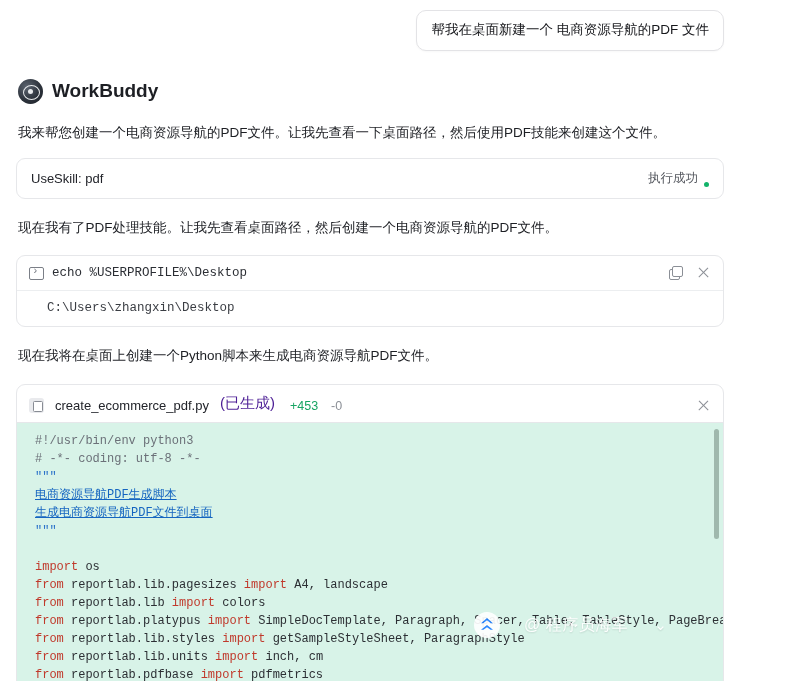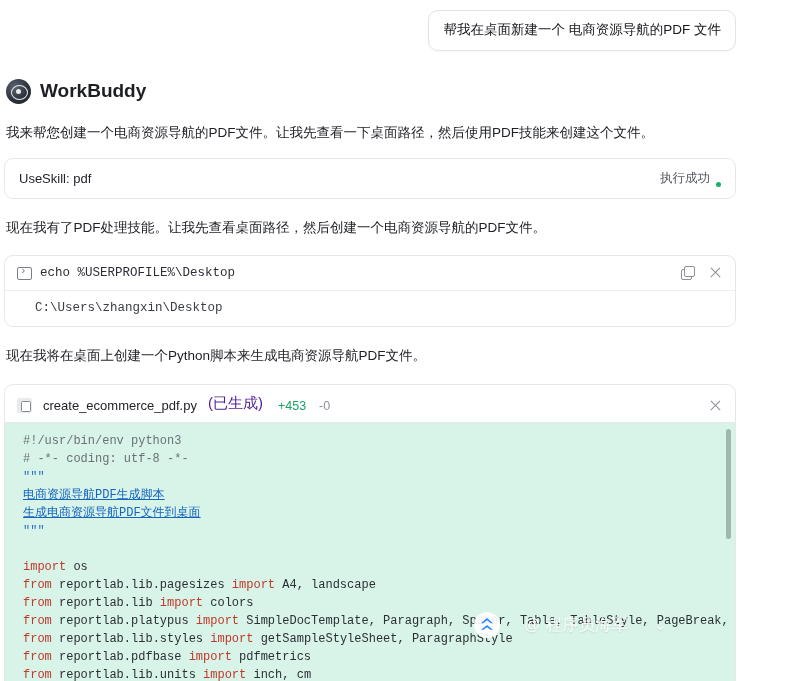--- a/index.html
+++ b/index.html
@@ -7,21 +7,21 @@
     margin: 0; padding: 0;
     width: 797px; height: 681px;
     background: #ffffff;
     font-family: "Liberation Sans", sans-serif;
     overflow: hidden;
   }
   .app {
     position: relative;
     width: 740px; height: 681px;
     background: #ffffff;
-    padding: 0 4px;
+    padding: 0 16px;
     overflow: hidden;
   }
 
   
   .user-row {
     display: flex;
     justify-content: flex-end;
     padding-top: 10px;
   }
   .user-bubble {
@@ -365,22 +365,22 @@
 </span><span><span class="str">"""</span>
 </span><span><span class="link">电商资源导航PDF生成脚本</span>
 </span><span><span class="link">生成电商资源导航PDF文件到桌面</span>
 </span><span><span class="str">"""</span>
 </span><span>
 </span><span><span class="kw">import</span> os
 </span><span><span class="kw">from</span> reportlab.lib.pagesizes <span class="kw">import</span> A4, landscape
 </span><span><span class="kw">from</span> reportlab.lib <span class="kw">import</span> colors
 </span><span><span class="kw">from</span> reportlab.platypus <span class="kw">import</span> SimpleDocTemplate, Paragraph, Spacer, Table, TableStyle, PageBreak, Image
 </span><span><span class="kw">from</span> reportlab.lib.styles <span class="kw">import</span> getSampleStyleSheet, ParagraphStyle
+</span><span><span class="kw">from</span> reportlab.lib.units <span class="kw">import</span> inch, cm
 </span><span><span class="kw">from</span> reportlab.pdfbase <span class="kw">import</span> pdfmetrics
-</span><span><span class="kw">from</span> reportlab.lib.units <span class="kw">import</span> inch, cm
 </span></div>
       <div class="scrollbar"></div>
     </div>
   </div>
 
   <div class="watermark">
     <span class="wm-logo"></span>
     <span class="wm-text">@ 程序员海军</span>
     <span class="wm-chev">⌄</span>
   </div>

